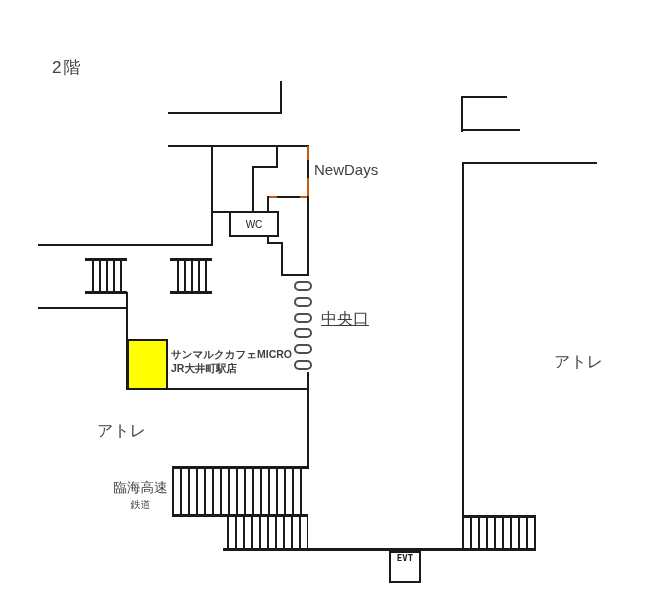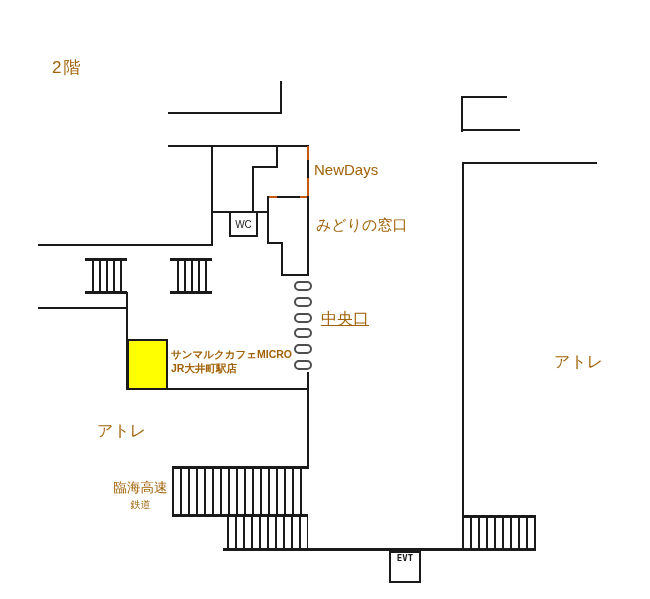--- a/index.html
+++ b/index.html
@@ -2,36 +2,36 @@
 <html style="--wall: #1a1a1a; --accent: #c55a11; --highlight: #ffff00; --gate: #4d4d4d;"><head>
 <meta charset="utf-8">
 <style>
   html,body{margin:0;padding:0;background:#ffffff;}
   #canvas{
     position:relative;width:650px;height:599px;background:#fff;overflow:hidden;
     font-family:"Liberation Sans","DejaVu Sans",sans-serif;color:#1a1a1a;
   }
   .wall{position:absolute;background:var(--wall,#1a1a1a);}
   .accent{position:absolute;background:var(--accent,#c55a11);}
-  .label{position:absolute;white-space:nowrap;color:#a16207;}
+  .label{position:absolute;white-space:nowrap;color:#404040;}
   .stairs{position:absolute;box-sizing:border-box;
     background-image:repeating-linear-gradient(90deg,var(--wall,#1a1a1a) 0,var(--wall,#1a1a1a) 2px,transparent 2px,transparent 8px);}
   .stairs-sm{border-top:3px solid var(--wall,#1a1a1a);border-bottom:3px solid var(--wall,#1a1a1a);
     padding:0 5px;background-clip:content-box;
     background-image:repeating-linear-gradient(90deg,var(--wall,#1a1a1a) 0,var(--wall,#1a1a1a) 2px,transparent 2px,transparent 7px);}
   .rail-top{border-top:3px solid var(--wall,#1a1a1a);}
   .rail-bottom{border-bottom:3px solid var(--wall,#1a1a1a);}
   .gate{position:absolute;left:294px;width:14px;height:6px;border:2px solid var(--gate,#4d4d4d);
     border-radius:5px;background:#fff;}
   #yellow-shop{position:absolute;left:127px;top:339px;width:37px;height:47px;
     border:2px solid var(--wall,#1a1a1a);background:var(--highlight,#ffff00);}
   #evt-box{position:absolute;left:389px;top:551px;width:28px;height:28px;border:2px solid var(--wall,#1a1a1a);
     background:#fff;display:flex;align-items:flex-start;justify-content:center;
     font-family:"DejaVu Sans Mono",monospace;font-size:9px;font-weight:bold;letter-spacing:0;}
-  #wc-box{position:absolute;left:229px;top:211px;width:29px;height:26px;border:2px solid var(--wall,#1a1a1a);
+  #wc-box{position:absolute;left:229px;top:211px;width:50px;height:26px;border:2px solid var(--wall,#1a1a1a);
     box-sizing:border-box;background:#fff;display:flex;align-items:center;justify-content:center;font-size:10px;}
   .bold{font-weight:bold;}
 </style>
 </head>
 <body>
 
 <div id="canvas">
 
   <div class="label" style="left:52px;top:56px;font-size:17px;letter-spacing:2px;">2階</div>
 
@@ -58,21 +58,20 @@
   <div class="label" style="left:314px;top:161px;font-size:15px;">NewDays</div>
 
   <div id="wc-box">
     <span>WC</span>
   </div>
 
   <div class="wall" style="left:267px;top:242px;width:16px;height:2px;"></div>
   <div class="wall" style="left:281px;top:242px;width:2px;height:34px;"></div>
   <div class="wall" style="left:281px;top:274px;width:28px;height:2px;"></div>
   <div class="wall" style="left:307px;top:197px;width:2px;height:79px;"></div>
-  <div class="label" style="left:316px;top:216px;font-size:15px;">みどりの窓口</div>
 
   <div class="wall" style="left:38px;top:244px;width:175px;height:2px;"></div>
   <div class="wall" style="left:38px;top:307px;width:90px;height:2px;"></div>
   <div class="wall" style="left:126px;top:292px;width:2px;height:98px;"></div>
   <div class="wall" style="left:126px;top:388px;width:183px;height:2px;"></div>
   <div class="wall" style="left:307px;top:372px;width:2px;height:97px;"></div>
 
   <div class="stairs stairs-sm" style="left:85px;top:258px;width:42px;height:36px;"></div>
   <div class="stairs stairs-sm" style="left:170px;top:258px;width:42px;height:36px;"></div>
 

